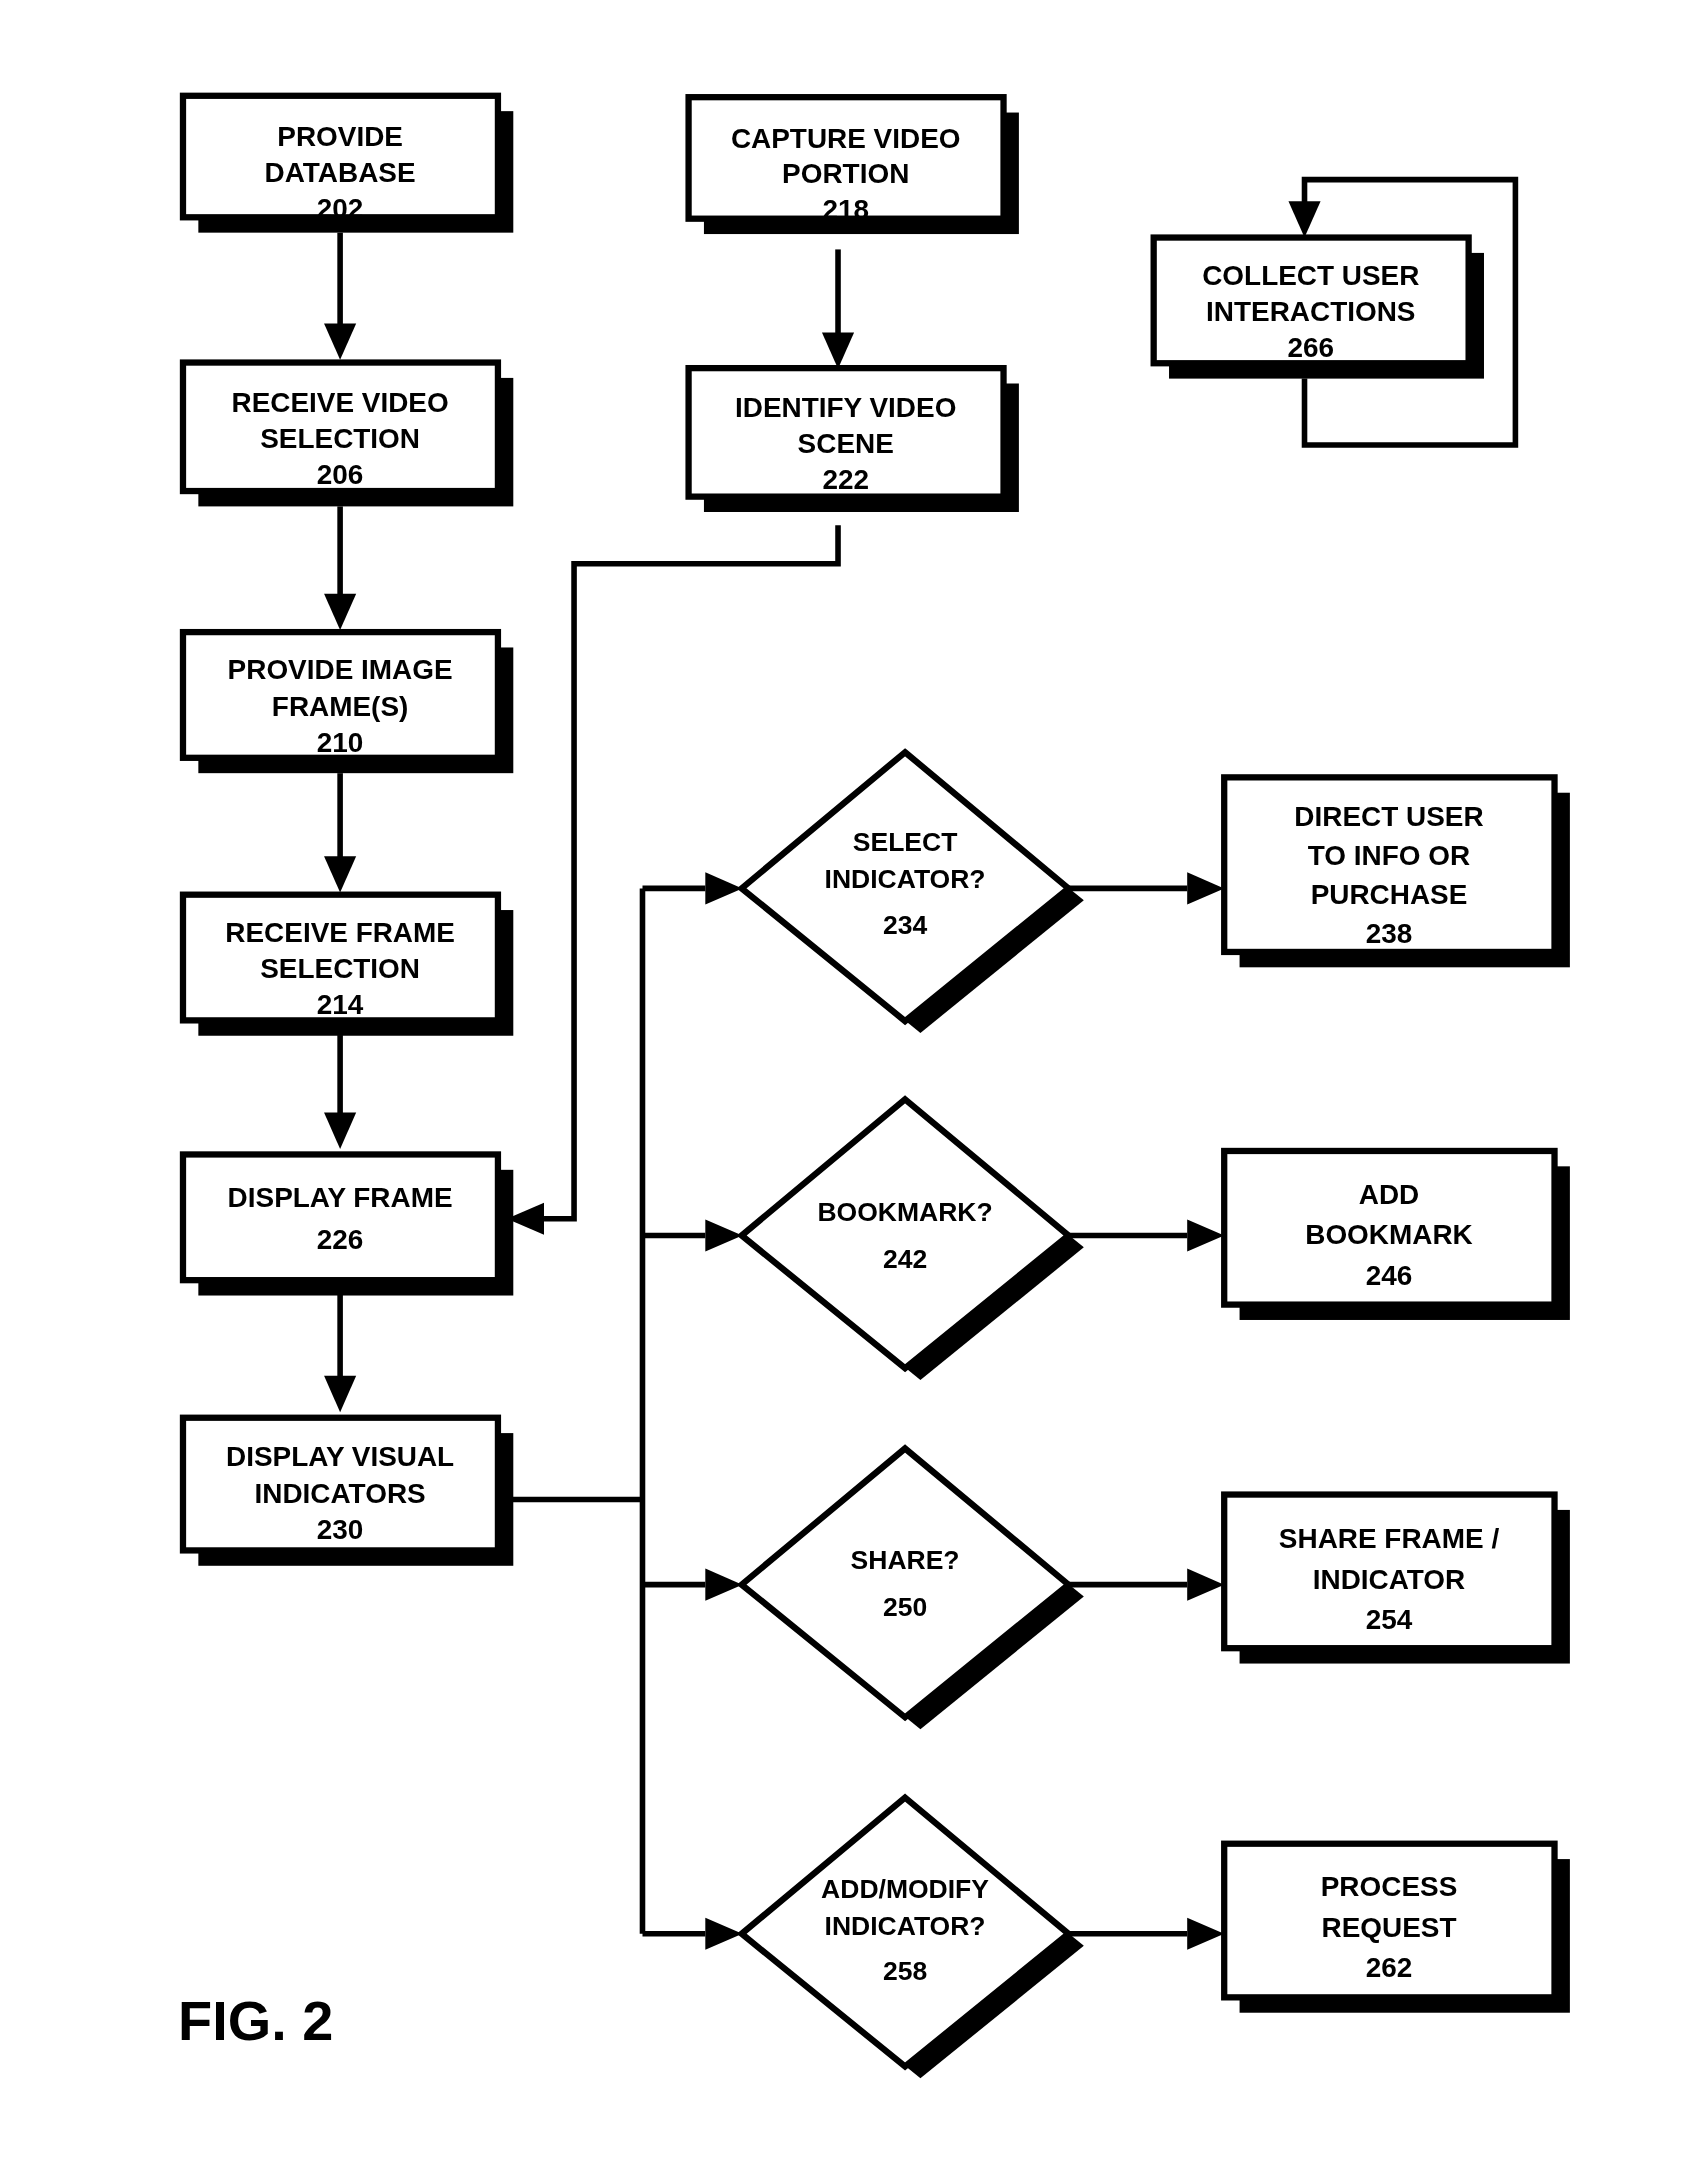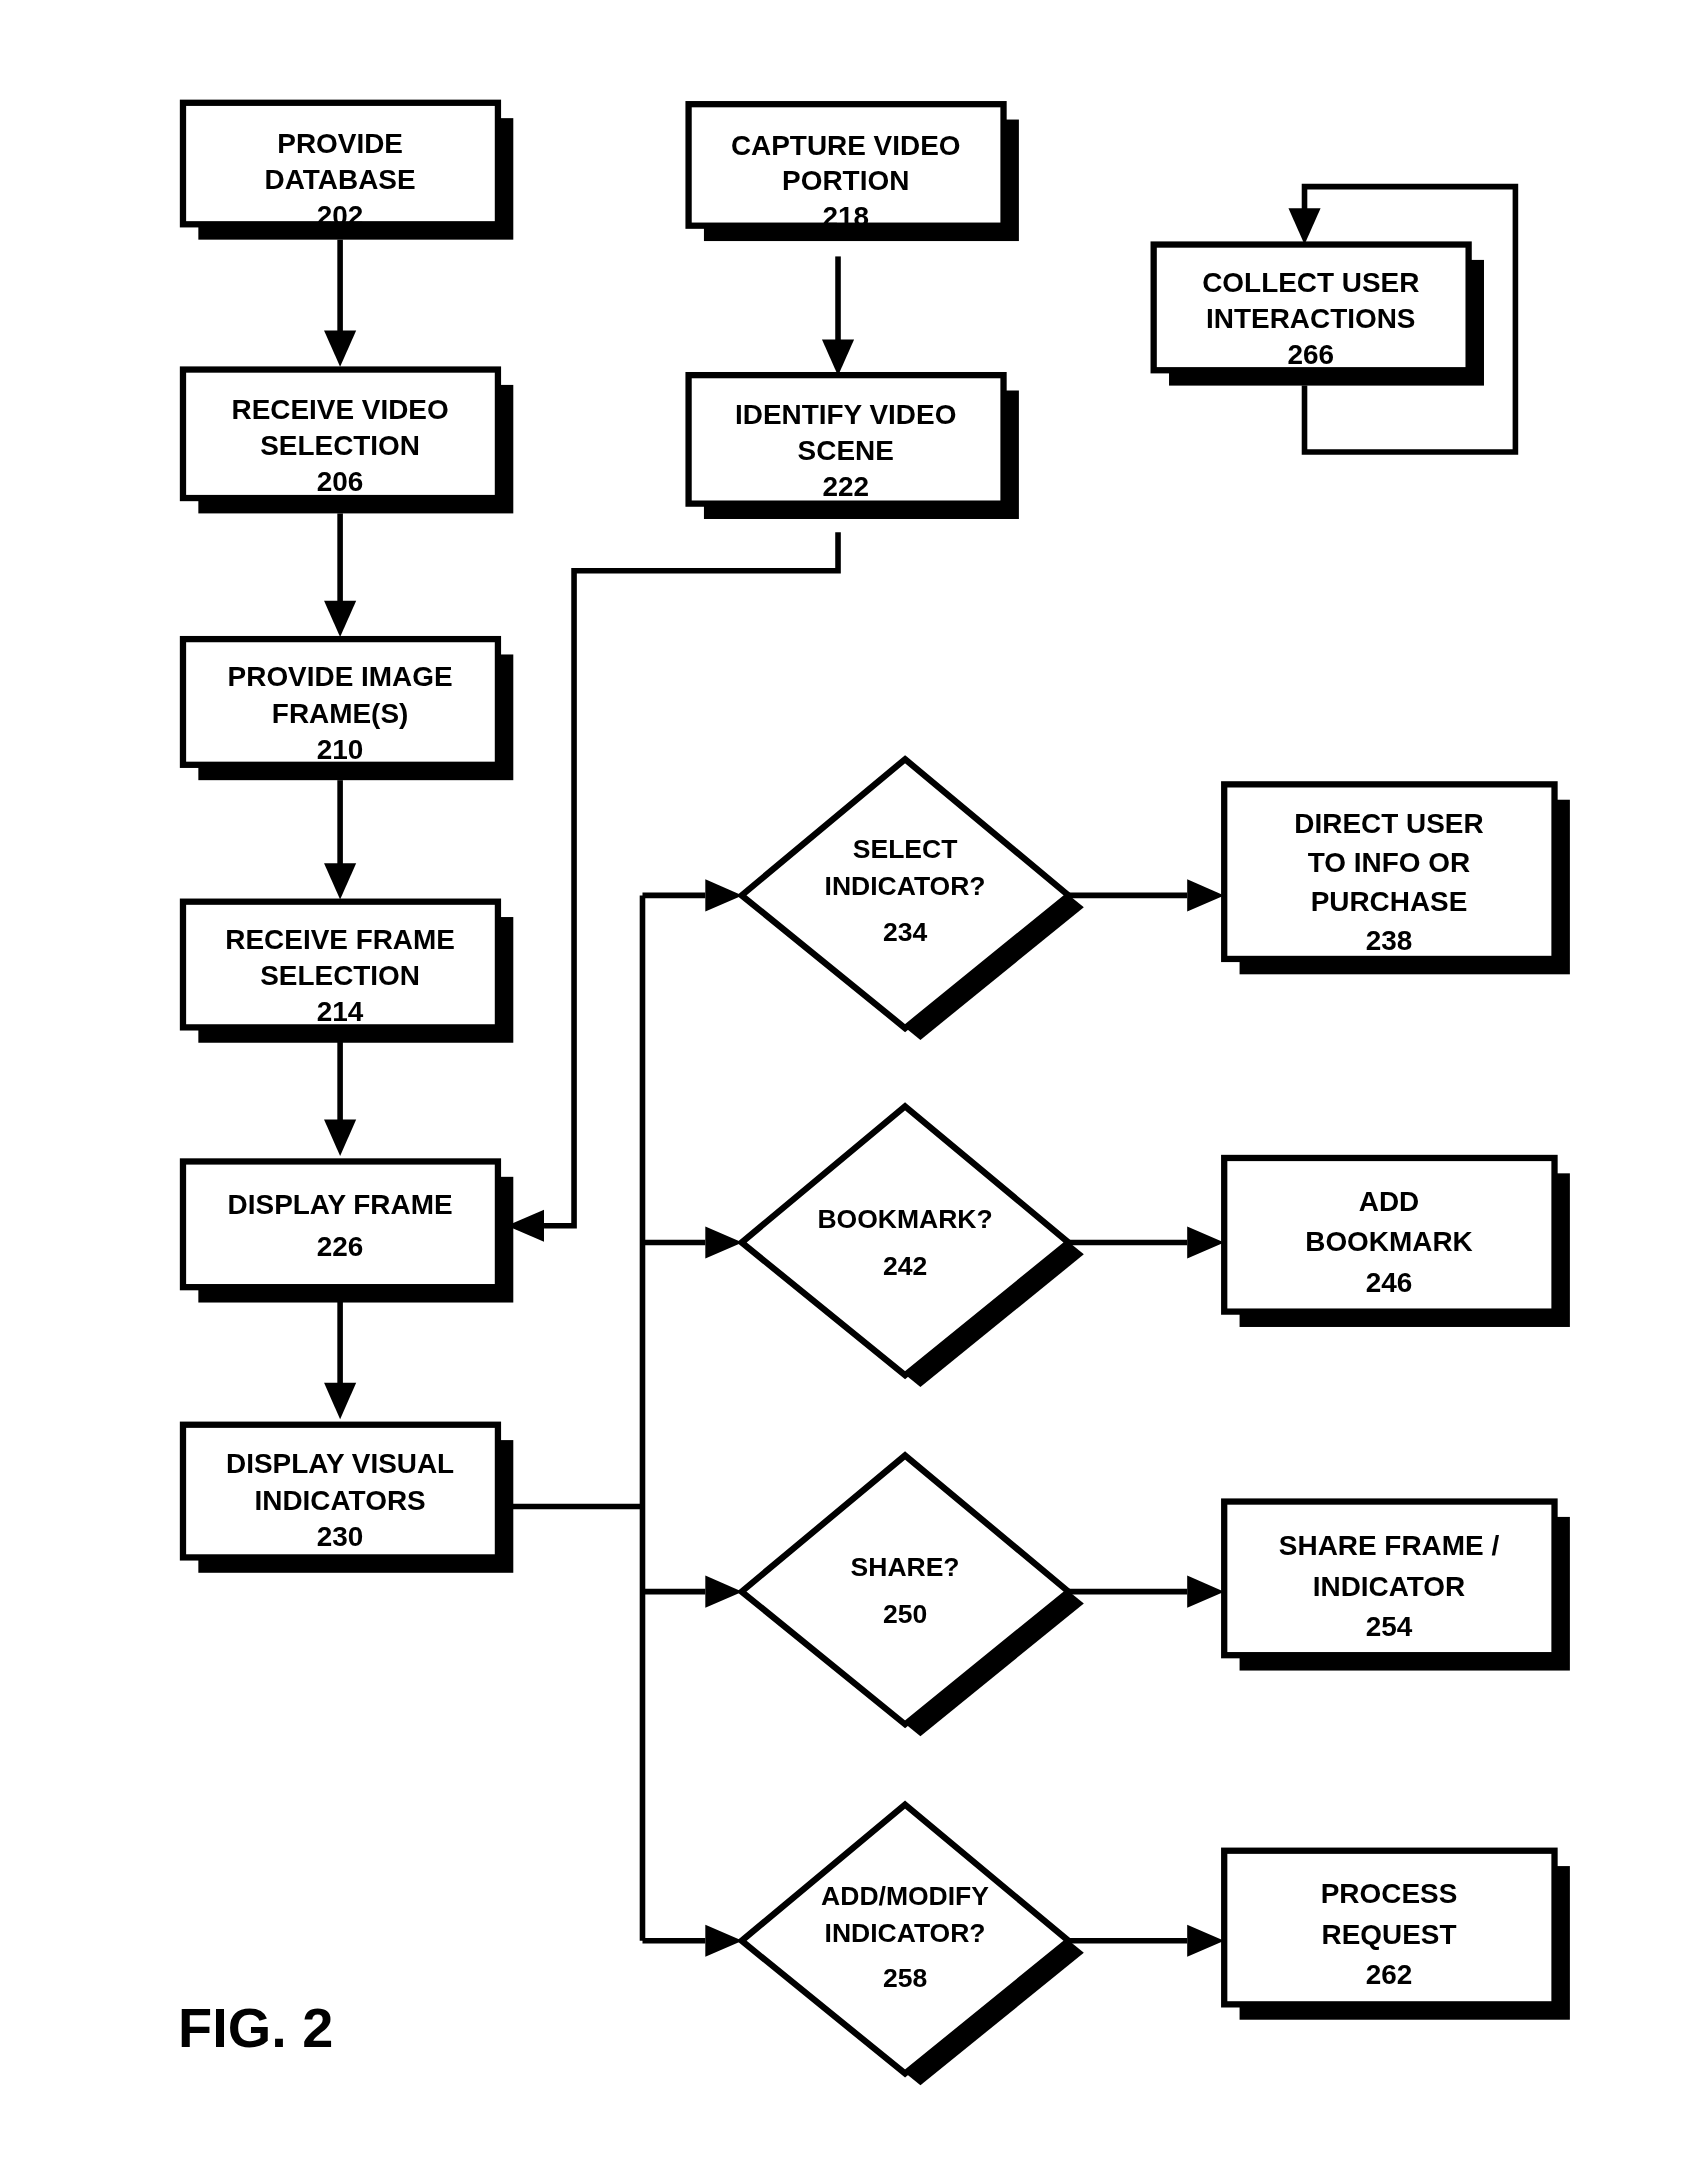--- a/index.html
+++ b/index.html
@@ -9,21 +9,21 @@
   }
   body {
     width: 1697px;
     height: 2183px;
     font-family: "Liberation Sans", sans-serif;
     position: relative;
     overflow: hidden;
   }
   #figure-root {
     position: absolute;
-    left: 0; top: 12px;
+    left: 0; top: 5px;
     width: 1697px;
     height: 1791px;
   }
   svg#flow {
     display: block;
     width: 1697px;
     height: 2183px;
   }
   .node-shadow { fill: #000000; }
   .node-box {

